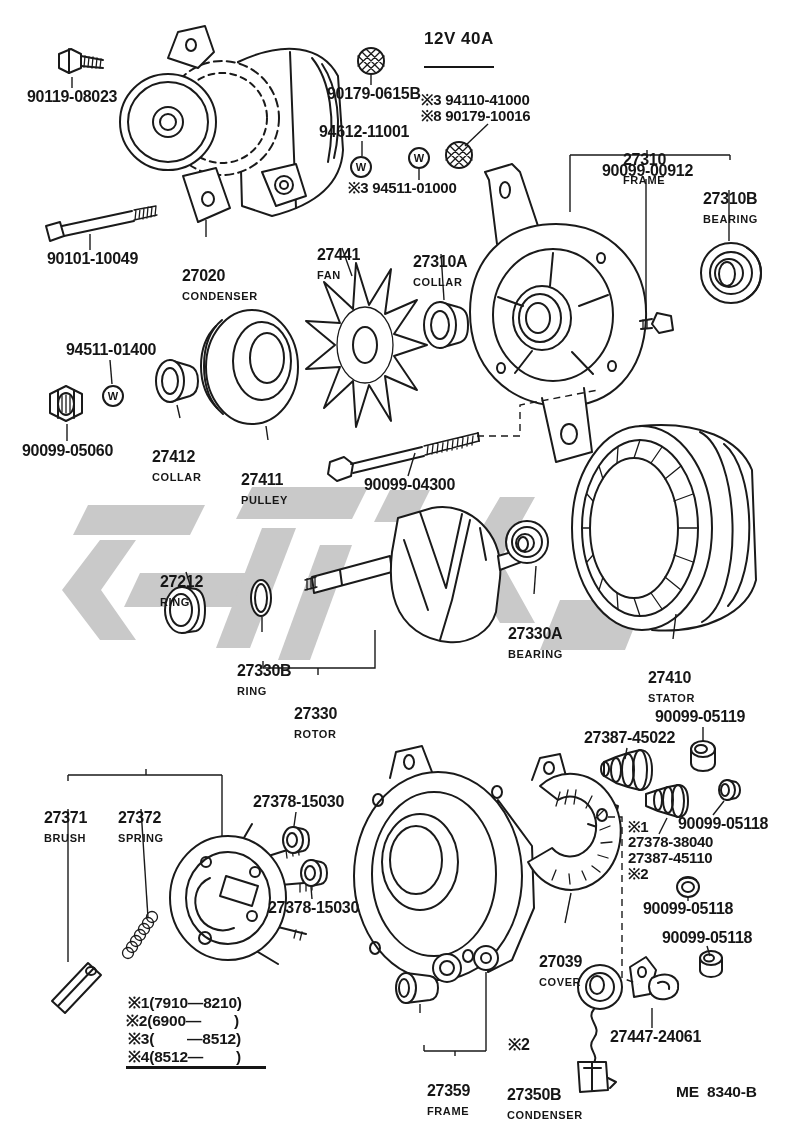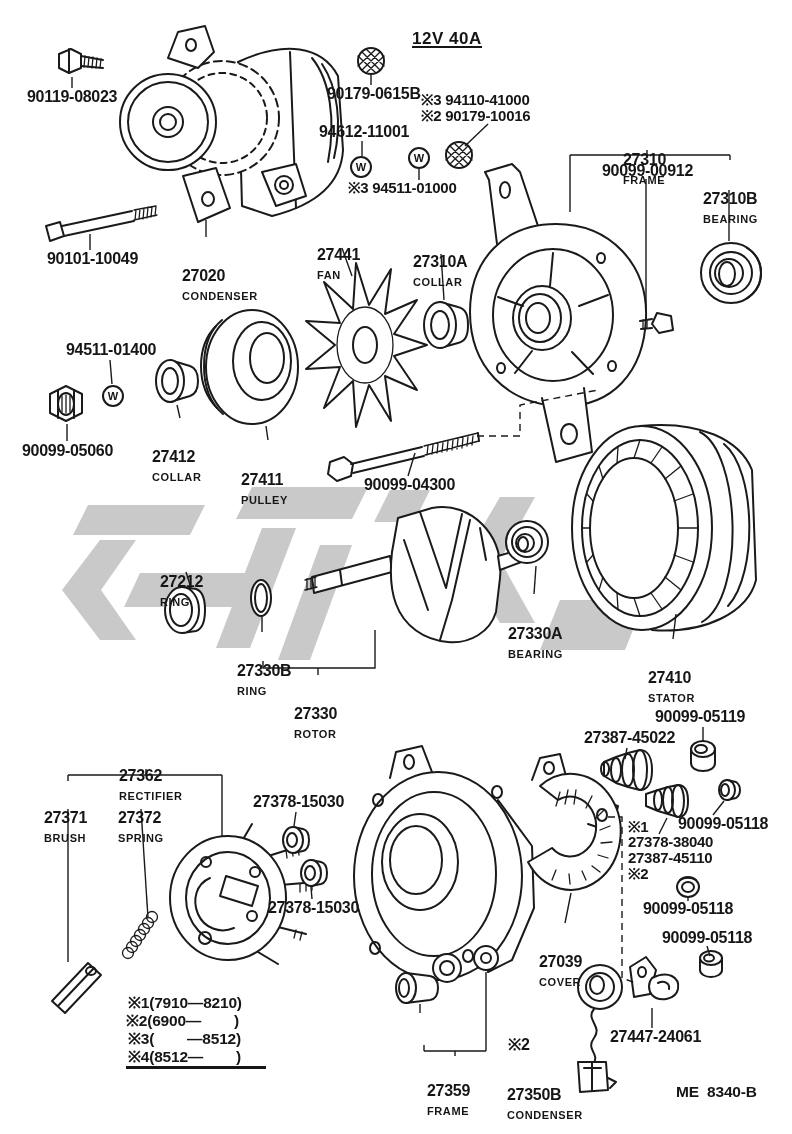--- a/index.html
+++ b/index.html
@@ -11,21 +11,21 @@
   svg .thin{stroke-width:1.3;}
   svg .ld{stroke:#1a1a1a;stroke-width:1.4;fill:none;}
   svg .dash{stroke:#1a1a1a;stroke-width:1.4;fill:none;stroke-dasharray:7 5;}
   svg .fg{fill:#c9c9c9;stroke:none;}
   svg .wtxt{font:700 11px "Liberation Sans",sans-serif;fill:#161616;stroke:none;text-anchor:middle;}
   .lbl{position:absolute;font-weight:700;line-height:15px;white-space:pre;}
   .num{font-size:16px;letter-spacing:-0.3px;}
   .sub{font-size:11px;letter-spacing:0.6px;line-height:12px;margin-top:7px;}
   .opt{font-size:15px;letter-spacing:-0.3px;}
   .leg{font-size:15.5px;letter-spacing:-0.2px;}
-  .title{font-size:17px;border-bottom:2px solid #161616;padding-bottom:0;letter-spacing:0.5px;}
+  .title{font-size:17px;border-bottom:2px solid #161616;padding-bottom:20px;letter-spacing:0.5px;margin-left:12px;}
   .rule{position:absolute;background:#161616;}
 </style>
 </head>
 <body>
 
 <div id="stage">
 
 <svg id="art" width="792" height="1134" viewBox="0 0 792 1134">
 
   <g>
@@ -347,21 +347,21 @@
     <path class="ld" d="M420,1004 L420,1013"></path>
     <path class="ld" d="M424,1045 L424,1051 M424,1051 L486,1051 M486,1051 L486,972 M455,1051 L455,1056"></path>
   </g>
 </svg>
 
 <div class="lbl title" style="left:412px;top:31px">12V 40A</div>
 
 <div class="lbl num" style="left:27px;top:89px">90119-08023</div>
 <div class="lbl num" style="left:327px;top:86px">90179-0615B</div>
 <div class="lbl opt" style="left:421px;top:92px">※3 94110-41000</div>
-<div class="lbl opt" style="left:421px;top:108px">※2 90179-10016</div>
+<div class="lbl opt" style="left:421px;top:108px">※8 90179-10016</div>
 <div class="lbl num" style="left:319px;top:124px">94612-11001</div>
 <div class="lbl opt" style="left:348px;top:180px">※3 94511-01000</div>
 
 <div class="lbl" style="left:623px;top:122px">
   <div class="num">27310</div><div class="sub">FRAME</div>
 </div>
 <div class="lbl num" style="left:602px;top:163px">90099-00912</div>
 <div class="lbl" style="left:703px;top:161px">
   <div class="num">27310B</div><div class="sub">BEARING</div>
 </div>
@@ -394,23 +394,20 @@
 <div class="lbl" style="left:294px;top:676px">
   <div class="num">27330</div><div class="sub">ROTOR</div>
 </div>
 <div class="lbl" style="left:508px;top:596px">
   <div class="num">27330A</div><div class="sub">BEARING</div>
 </div>
 <div class="lbl" style="left:648px;top:640px">
   <div class="num">27410</div><div class="sub">STATOR</div>
 </div>
 
-<div class="lbl" style="left:119px;top:738px">
-  <div class="num">27362</div><div class="sub">RECTIFIER</div>
-</div>
 <div class="lbl" style="left:44px;top:780px">
   <div class="num">27371</div><div class="sub">BRUSH</div>
 </div>
 <div class="lbl" style="left:118px;top:780px">
   <div class="num">27372</div><div class="sub">SPRING</div>
 </div>
 <div class="lbl num" style="left:253px;top:794px">27378-15030</div>
 <div class="lbl num" style="left:268px;top:900px">27378-15030</div>
 <div class="lbl" style="left:539px;top:924px">
   <div class="num">27039</div><div class="sub">COVER</div>

